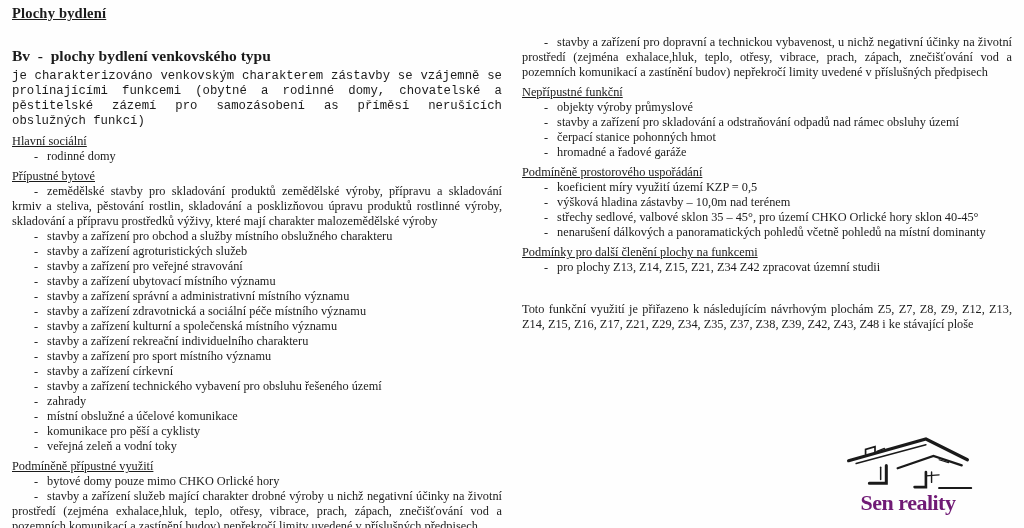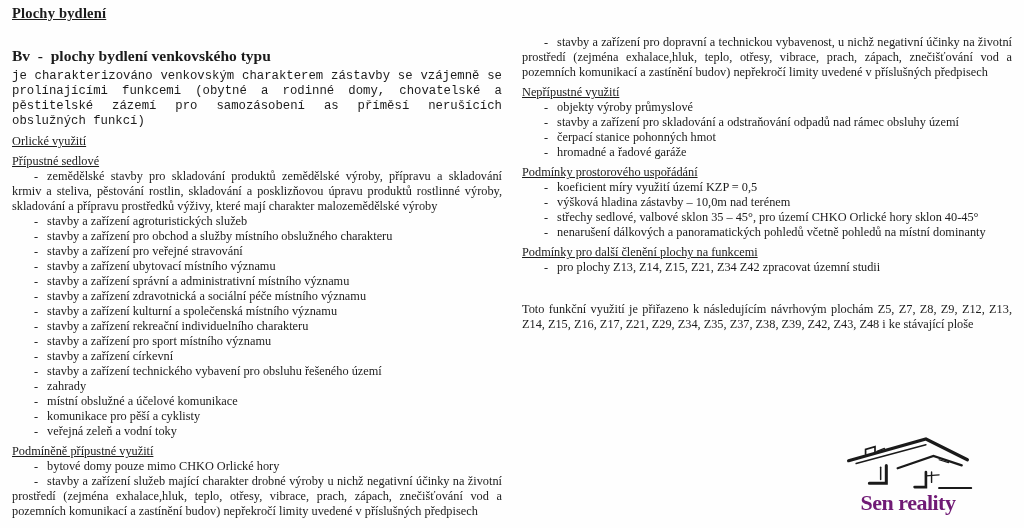--- a/index.html
+++ b/index.html
@@ -40,29 +40,32 @@
 
 <div class="page">
   <div class="columns">
 
     <div class="col col-left">
       <div class="page-title">Plochy bydlení</div>
       <div class="subtitle">Bv  -  plochy bydlení venkovského typu</div>
       <div class="para">je charakterizováno venkovským charakterem zástavby se vzájemně se prolínajícími funkcemi (obytné a rodinné domy, chovatelské a pěstitelské zázemí pro samozásobení as příměsí nerušících obslužných funkcí)</div>
 
       <div class="section">
-        <div class="section-heading">Orlické využití</div>
+        <div class="section-heading">Hlavní sociální</div>
+        <div class="bullet-list">
+            <div class="bullet"><span class="dash">-</span>rodinné domy</div>
+          </div>
       </div>
 
       <div class="section">
-        <div class="section-heading">Přípustné sedlové</div>
+        <div class="section-heading">Přípustné bytové</div>
         <div class="bullet-list">
             <div class="bullet"><span class="dash">-</span>zemědělské stavby pro skladování produktů zemědělské výroby, přípravu a skladování krmiv a steliva, pěstování rostlin, skladování a posklizňovou úpravu produktů rostlinné výroby, skladování a přípravu prostředků výživy, které mají charakter malozemědělské výroby</div>
+            <div class="bullet"><span class="dash">-</span>stavby a zařízení pro obchod a služby místního obslužného charakteru</div>
             <div class="bullet"><span class="dash">-</span>stavby a zařízení agroturistických služeb</div>
-            <div class="bullet"><span class="dash">-</span>stavby a zařízení pro obchod a služby místního obslužného charakteru</div>
             <div class="bullet"><span class="dash">-</span>stavby a zařízení pro veřejné stravování</div>
             <div class="bullet"><span class="dash">-</span>stavby a zařízení ubytovací místního významu</div>
             <div class="bullet"><span class="dash">-</span>stavby a zařízení správní a administrativní místního významu</div>
             <div class="bullet"><span class="dash">-</span>stavby a zařízení zdravotnická a sociální péče místního významu</div>
             <div class="bullet"><span class="dash">-</span>stavby a zařízení kulturní a společenská místního významu</div>
             <div class="bullet"><span class="dash">-</span>stavby a zařízení rekreační individuelního charakteru</div>
             <div class="bullet"><span class="dash">-</span>stavby a zařízení pro sport místního významu</div>
             <div class="bullet"><span class="dash">-</span>stavby a zařízení církevní</div>
             <div class="bullet"><span class="dash">-</span>stavby a zařízení technického vybavení pro obsluhu řešeného území</div>
             <div class="bullet"><span class="dash">-</span>zahrady</div>
@@ -83,31 +86,31 @@
 
     <div class="col col-right">
       <div class="section">
 
         <div class="bullet-list">
             <div class="bullet"><span class="dash">-</span>stavby a zařízení pro dopravní a technickou vybavenost, u nichž negativní účinky na životní prostředí (zejména exhalace,hluk, teplo, otřesy, vibrace, prach, zápach, znečišťování vod a pozemních komunikací a zastínění budov) nepřekročí limity uvedené v příslušných předpisech</div>
           </div>
       </div>
 
       <div class="section">
-        <div class="section-heading">Nepřípustné využití</div>
+        <div class="section-heading">Nepřípustné funkční</div>
         <div class="bullet-list">
             <div class="bullet"><span class="dash">-</span>objekty výroby průmyslové</div>
             <div class="bullet"><span class="dash">-</span>stavby a zařízení pro skladování a odstraňování odpadů nad rámec obsluhy území</div>
             <div class="bullet"><span class="dash">-</span>čerpací stanice pohonných hmot</div>
             <div class="bullet"><span class="dash">-</span>hromadné a řadové garáže</div>
           </div>
       </div>
 
       <div class="section">
-        <div class="section-heading">Podmínky prostorového uspořádání</div>
+        <div class="section-heading">Podmíněně prostorového uspořádání</div>
         <div class="bullet-list">
             <div class="bullet"><span class="dash">-</span>koeficient míry využití území KZP = 0,5</div>
             <div class="bullet"><span class="dash">-</span>výšková hladina zástavby – 10,0m nad terénem</div>
             <div class="bullet"><span class="dash">-</span>střechy sedlové, valbové sklon 35 – 45°, pro území CHKO Orlické hory sklon 40-45°</div>
             <div class="bullet"><span class="dash">-</span>nenarušení dálkových a panoramatických pohledů včetně pohledů na místní dominanty</div>
           </div>
       </div>
 
       <div class="section">
         <div class="section-heading">Podmínky pro další členění plochy na funkcemi</div>

